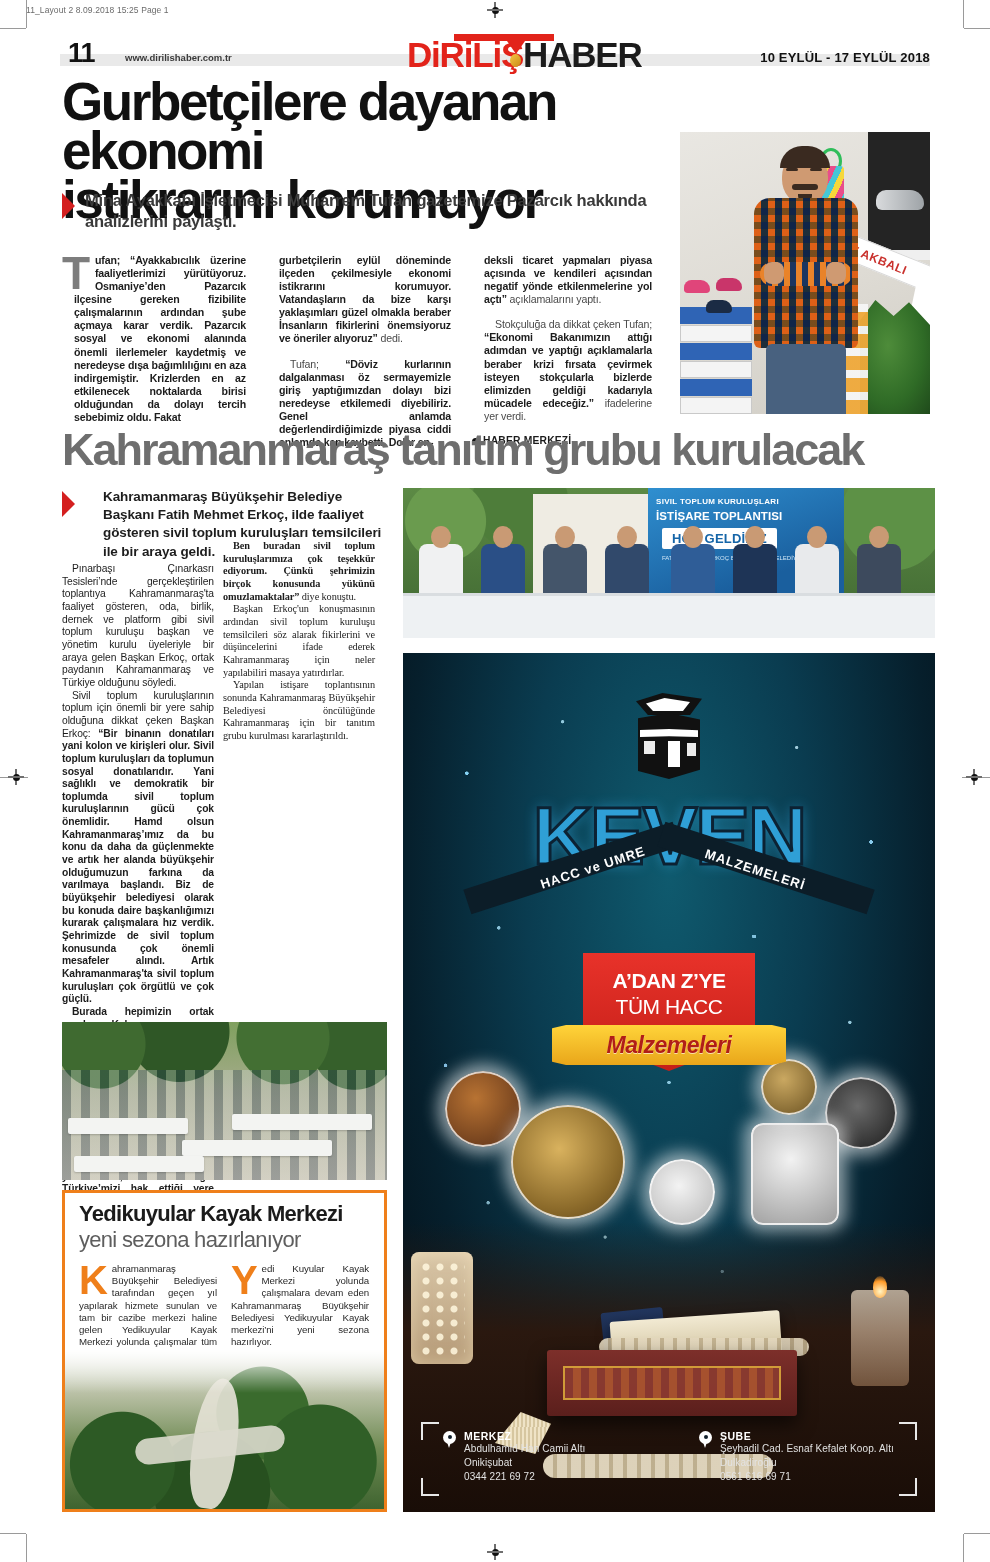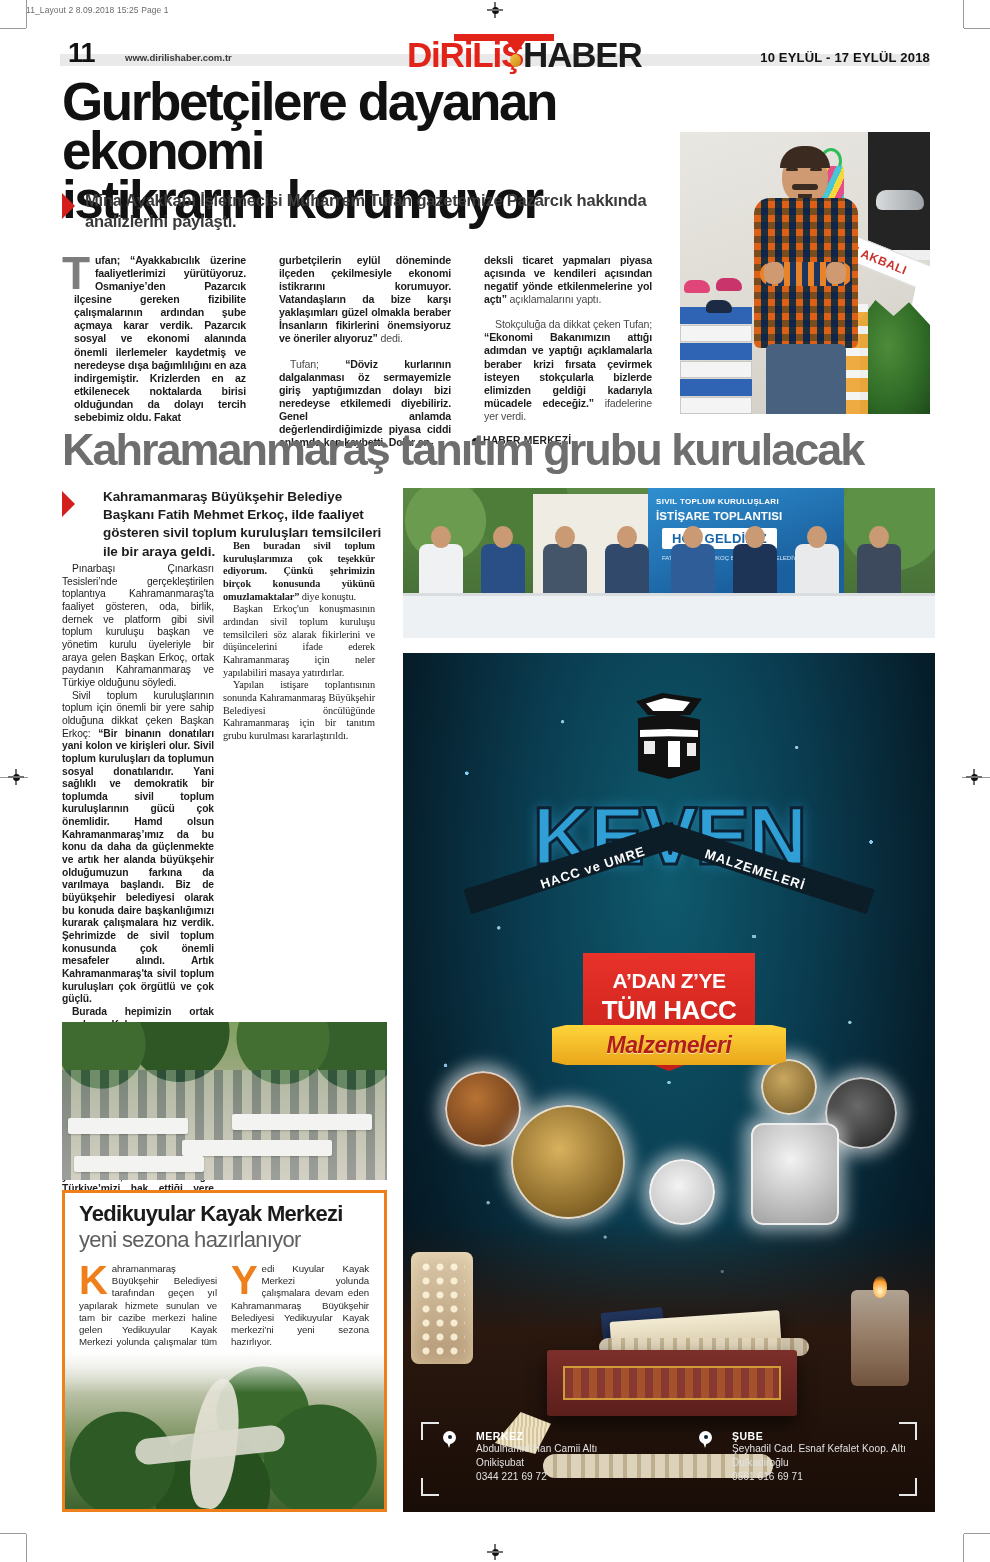--- a/index.html
+++ b/index.html
@@ -212,21 +212,21 @@
   .brand-subL{position:absolute;left:64px;top:78px;width:190px;height:18px;transform:rotate(-18deg);
               color:#fff;font-size:13px;font-weight:bold;letter-spacing:1px;text-align:center;line-height:18px;}
   .brand-subR{position:absolute;right:44px;top:80px;width:210px;height:18px;transform:rotate(18deg);
               color:#fff;font-size:13px;font-weight:bold;letter-spacing:1px;text-align:center;line-height:18px;}
   .redbanner{position:absolute;left:50%;top:300px;transform:translateX(-50%);width:172px;height:118px;
              background:linear-gradient(180deg,#e8322a,#c41f18);
              clip-path:polygon(0 0,100% 0,100% 72%,50% 100%,0 72%);
              box-shadow:0 6px 18px rgba(0,0,0,.5);}
   .rb-t1{position:absolute;left:0;right:0;top:16px;text-align:center;color:#fff;font-size:21px;font-weight:bold;
          letter-spacing:-.5px;}
-  .rb-t2{position:absolute;left:0;right:0;top:42px;text-align:center;color:#fff;font-size:26px;font-weight:bold;
+  .rb-t2{position:absolute;left:0;right:0;top:42px;text-align:center;color:#fff;font-size:21px;font-weight:normal;
          letter-spacing:-.5px;}
   .ribbon{position:absolute;left:50%;top:372px;transform:translateX(-50%);width:234px;height:40px;
           background:linear-gradient(180deg,#ffd43a,#e9a61a);border-radius:4px;
           clip-path:polygon(0 8%,6% 0,94% 0,100% 8%,100% 92%,94% 100%,6% 100%,0 92%);
           box-shadow:0 4px 10px rgba(0,0,0,.45);}
   .ribbon-txt{position:absolute;left:0;right:0;top:7px;text-align:center;color:#b11e17;font-size:23px;
               font-weight:bold;font-style:italic;letter-spacing:-.5px;
               text-shadow:0 1px 0 rgba(255,255,255,.6);}
   .prod{position:absolute;border-radius:50%;box-shadow:0 0 16px 7px rgba(255,255,255,.55);overflow:hidden;
         border:2px solid rgba(255,255,255,.75);}
@@ -259,21 +259,21 @@
   .beads2{position:absolute;left:196px;bottom:156px;width:210px;height:18px;
           background:repeating-linear-gradient(90deg,#e3d7bd 0 9px,#bfae8c 9px 13px);
           border-radius:9px;opacity:.9;}
 
   .contact{position:absolute;left:18px;right:18px;bottom:16px;height:74px;}
   .ct-corner{position:absolute;width:16px;height:16px;border-color:#e8e8e8;border-style:solid;border-width:0;}
   .ct-tl{left:0;top:0;border-left-width:2px;border-top-width:2px;}
   .ct-tr{right:0;top:0;border-right-width:2px;border-top-width:2px;}
   .ct-bl{left:0;bottom:0;border-left-width:2px;border-bottom-width:2px;}
   .ct-br{right:0;bottom:0;border-right-width:2px;border-bottom-width:2px;}
-  .ct-block{position:absolute;top:8px;display:flex;gap:20px;}
+  .ct-block{position:absolute;top:8px;display:flex;gap:8px;}
   .pin{flex:0 0 auto;width:13px;height:17px;position:relative;margin-top:1px;}
   .pin-b{position:absolute;left:0;top:0;width:13px;height:13px;border-radius:50% 50% 50% 50%;background:#fff;}
   .pin-h{position:absolute;left:4.5px;top:4px;width:4px;height:4px;border-radius:50%;background:#12202c;}
   .pin-t{position:absolute;left:4px;top:11px;width:0;height:0;border-left:2.5px solid transparent;
          border-right:2.5px solid transparent;border-top:6px solid #fff;}
   .ct-name{font-size:10.5px;font-weight:bold;color:#fff;letter-spacing:.5px;}
   .ct-line{font-size:10px;color:#e2e2e2;line-height:1.42;letter-spacing:.1px;}
 </style>
 </head>
 <body>

